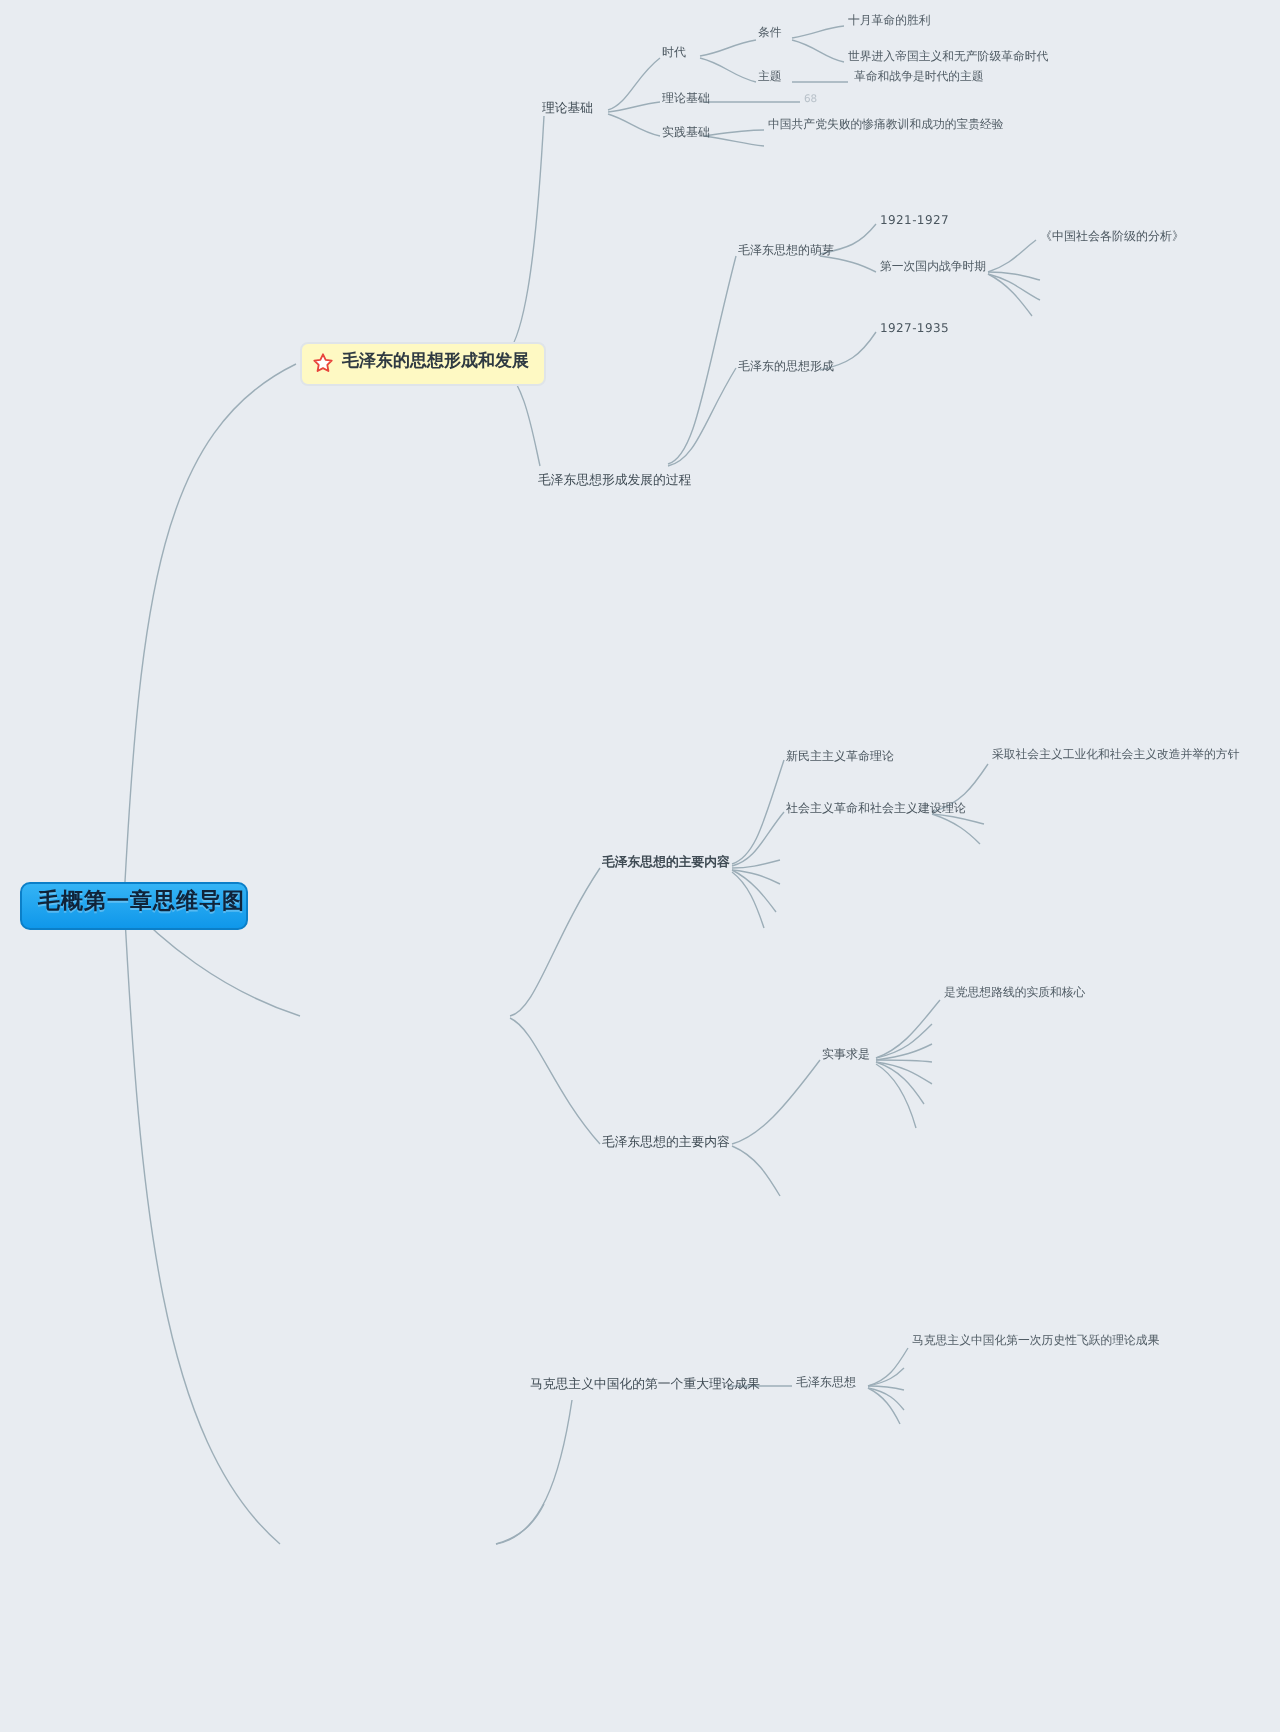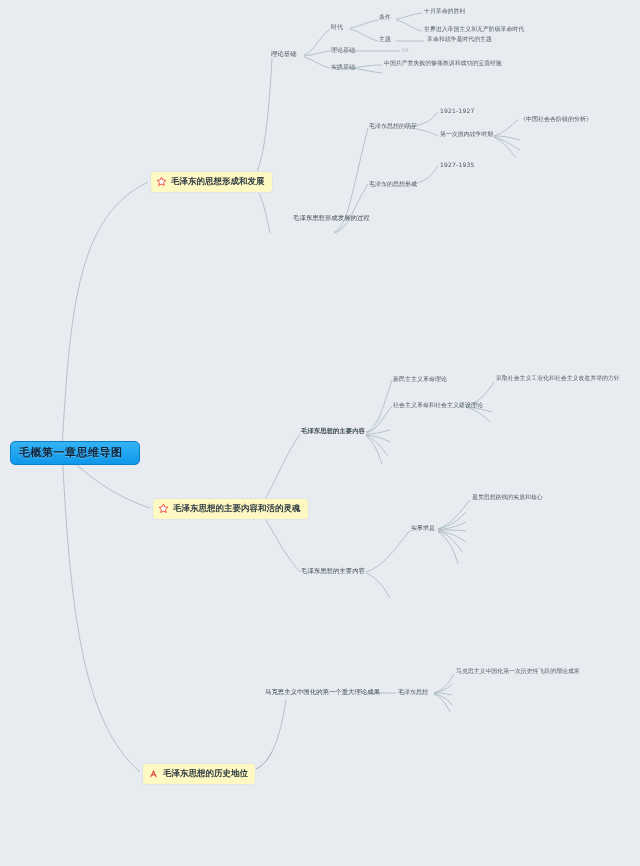--- a/index.html
+++ b/index.html
@@ -34,23 +34,24 @@
     line-height: 1;
   }
   
   .root {
     background: linear-gradient(#35b4f5, #0f97ea);
     border: 1px solid #0b7fc8;
     border-radius: 5px;
     color: #10243a;
     font-weight: bold;
     font-size: 11px;
-    padding: 5px 16px 6px 8px;
+    padding: 5px 0 6px 8px;
     letter-spacing: .5px;
     text-shadow: 0 1px 0 rgba(255,255,255,.25);
+    font-family: Liberation Mono, monospace;
   }
   
   .main-node {
     background: #fef9c3;
     border: 1px solid #dfe4e9;
     border-radius: 4px;
     padding: 4px 7px 5px 5px;
     font-size: 8.5px;
     font-weight: bold;
     color: #2f3a42;
@@ -184,54 +185,38 @@
   <div class="node tnode b4" style="left:424px; top:27px;">世界进入帝国主义和无产阶级革命时代</div>
   <div class="node tnode b4" style="left:379px; top:37px;">主题</div>
   <div class="node tnode b4" style="left:427px; top:37px;">革命和战争是时代的主题</div>
 
   <div class="node tnode b3" style="left:331px; top:47px;">理论基础</div>
   <div class="node tnode faint" style="left:402px; top:48px;">68</div>
 
   <div class="node tnode b3" style="left:331px; top:64px;">实践基础</div>
   <div class="node tnode b4" style="left:384px; top:61px;">中国共产党失败的惨痛教训和成功的宝贵经验</div>
 
-  <div class="node tnode b2" style="left:269px; top:215px;margin-left:24px;">毛泽东思想形成发展的过程</div>
+  <div class="node tnode b2" style="left:269px; top:237px;">毛泽东思想形成发展的过程</div>
 
   <div class="node tnode b3" style="left:369px; top:123px;">毛泽东思想的萌芽</div>
   <div class="node tnode num" style="left:440px; top:108px;">1921-1927</div>
   <div class="node tnode b4" style="left:440px; top:132px;">第一次国内战争时期</div>
   <div class="node tnode quote" style="left:520px; top:116px;">《中国社会各阶级的分析》</div>
 
   <div class="node tnode b3" style="left:369px; top:181px;">毛泽东的思想形成</div>
   <div class="node tnode num" style="left:440px; top:162px;">1927-1935</div>
 
-  <div class="node main-node" style="left:152px; top:498px;">
-    <span class="ico">
-      <svg width="11" height="11" viewBox="0 0 24 24">
-        <path d="M12 2.5l2.9 6.1 6.6.9-4.8 4.6 1.2 6.6L12 17.6 6.1 20.7l1.2-6.6L2.5 9.5l6.6-.9z" fill="#fff" stroke="#e8453c" stroke-width="2" stroke-linejoin="round"></path>
-      </svg>
-    </span>
-    <span>毛泽东思想的主要内容和活的灵魂</span>
-  </div>
 
   <div class="node tnode b2" style="left:301px; top:428px;font-weight:bold;">毛泽东思想的主要内容</div>
   <div class="node tnode b3" style="left:393px; top:376px;">新民主主义革命理论</div>
   <div class="node tnode b3" style="left:393px; top:402px;">社会主义革命和社会主义建设理论</div>
   <div class="node tnode b4" style="left:496px; top:376px;">采取社会主义工业化和社会主义改造并举的方针</div>
 
   <div class="node tnode b2" style="left:301px; top:568px;">毛泽东思想的主要内容</div>
   <div class="node tnode b3" style="left:411px; top:525px;">实事求是</div>
   <div class="node tnode b4" style="left:472px; top:495px;">是党思想路线的实质和核心</div>
 
-  <div class="node main-node" style="left:142px; top:763px;">
-    <span class="ico">
-      <svg width="11" height="11" viewBox="0 0 24 24">
-        <path d="M6 19 L12 7 L18 19 M9 15 L15 15" fill="none" stroke="#d9453c" stroke-width="2.2" stroke-linecap="round"></path>
-      </svg>
-    </span>
-    <span>毛泽东思想的历史地位</span>
-  </div>
 
   <div class="node tnode b2" style="left:265px; top:689px;">马克思主义中国化的第一个重大理论成果</div>
   <div class="node tnode b3" style="left:398px; top:689px;">毛泽东思想</div>
   <div class="node tnode b4" style="left:456px; top:669px;">马克思主义中国化第一次历史性飞跃的理论成果</div>
 
 </div>
 
 </body></html>

